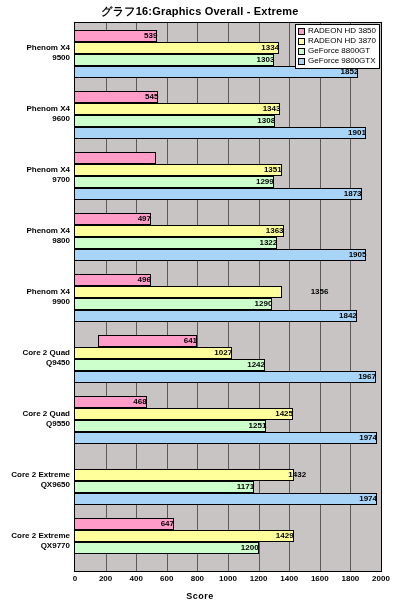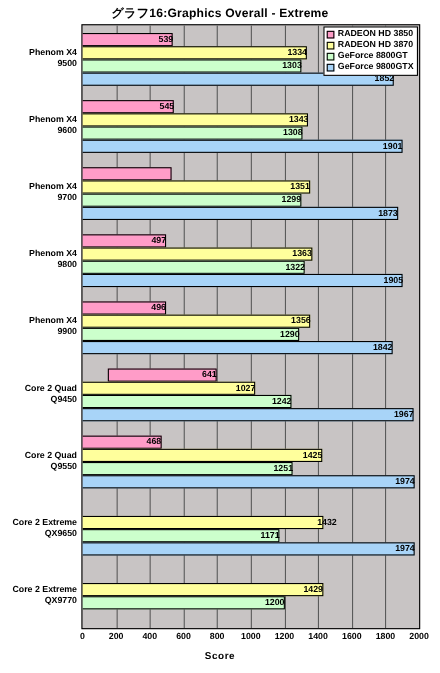--- a/index.html
+++ b/index.html
@@ -149,21 +149,21 @@
   .legend-swatch {
     width: 7px;
     height: 7px;
     border: 1px solid #000000;
     box-sizing: border-box;
     margin-right: 3px;
     flex: 0 0 auto;
   }
   .legend-text {
     font-size: 8px;
-    font-weight: bold;
+    font-weight: normal;
     line-height: 10px;
     text-align: right;
   }
 </style>
 </head>
 <body>
 
 <div id="chart-root">
 
   <div id="chart-title">グラフ16:Graphics Overall - Extreme</div>
@@ -253,21 +253,21 @@
             <div class="bar-label" style="left: 0px; width: 291.465px;">1905</div>
           </div>
         </div>
         <div class="bar-group" style="top: 244.444px; height: 61.1111px;">
           <div class="bar-row" style="top: 6.55556px; width: 100%;">
             <div class="bar" style="width: 76.888px; background: rgb(255, 156, 200);"></div>
             <div class="bar-label" style="left: 0px; width: 75.888px;">496</div>
           </div>
           <div class="bar-row" style="top: 18.5556px; width: 100%;">
             <div class="bar" style="width: 208.468px; background: rgb(255, 255, 156);"></div>
-            <div class="bar-label" style="left: 0px; width: 207.468px;">1356</div>
+            <div class="bar-label" style="left: 0px; width: 207.468px; padding-left: 46px;">1356</div>
           </div>
           <div class="bar-row" style="top: 30.5556px; width: 100%;">
             <div class="bar" style="width: 198.37px; background: rgb(204, 255, 204);"></div>
             <div class="bar-label" style="left: 0px; width: 197.37px;">1290</div>
           </div>
           <div class="bar-row" style="top: 42.5556px; width: 100%;">
             <div class="bar" style="width: 282.826px; background: rgb(168, 212, 248);"></div>
             <div class="bar-label" style="left: 0px; width: 281.826px;">1842</div>
           </div>
         </div>
@@ -315,20 +315,24 @@
           <div class="bar-row" style="top: 30.5556px; width: 100%;">
             <div class="bar" style="width: 180.163px; background: rgb(204, 255, 204);"></div>
             <div class="bar-label" style="left: 0px; width: 179.163px;">1171</div>
           </div>
           <div class="bar-row" style="top: 42.5556px; width: 100%;">
             <div class="bar" style="width: 303.022px; background: rgb(168, 212, 248);"></div>
             <div class="bar-label" style="left: 0px; width: 302.022px;">1974</div>
           </div>
         </div>
         <div class="bar-group" style="top: 488.889px; height: 61.1111px;">
+          <div class="bar-row" style="top: 6.55556px; width: 100%;">
+            <div class="bar" style="width: 99.991px; background: rgb(255, 156, 200);"></div>
+            <div class="bar-label" style="left: 0px; width: 98.991px;">647</div>
+          </div>
           <div class="bar-row" style="top: 18.5556px; width: 100%;">
             <div class="bar" style="width: 219.637px; background: rgb(255, 255, 156);"></div>
             <div class="bar-label" style="left: 0px; width: 218.637px;">1429</div>
           </div>
           <div class="bar-row" style="top: 30.5556px; width: 100%;">
             <div class="bar" style="width: 184.6px; background: rgb(204, 255, 204);"></div>
             <div class="bar-label" style="left: 0px; width: 183.6px;">1200</div>
           </div>
         </div>
       </div>

